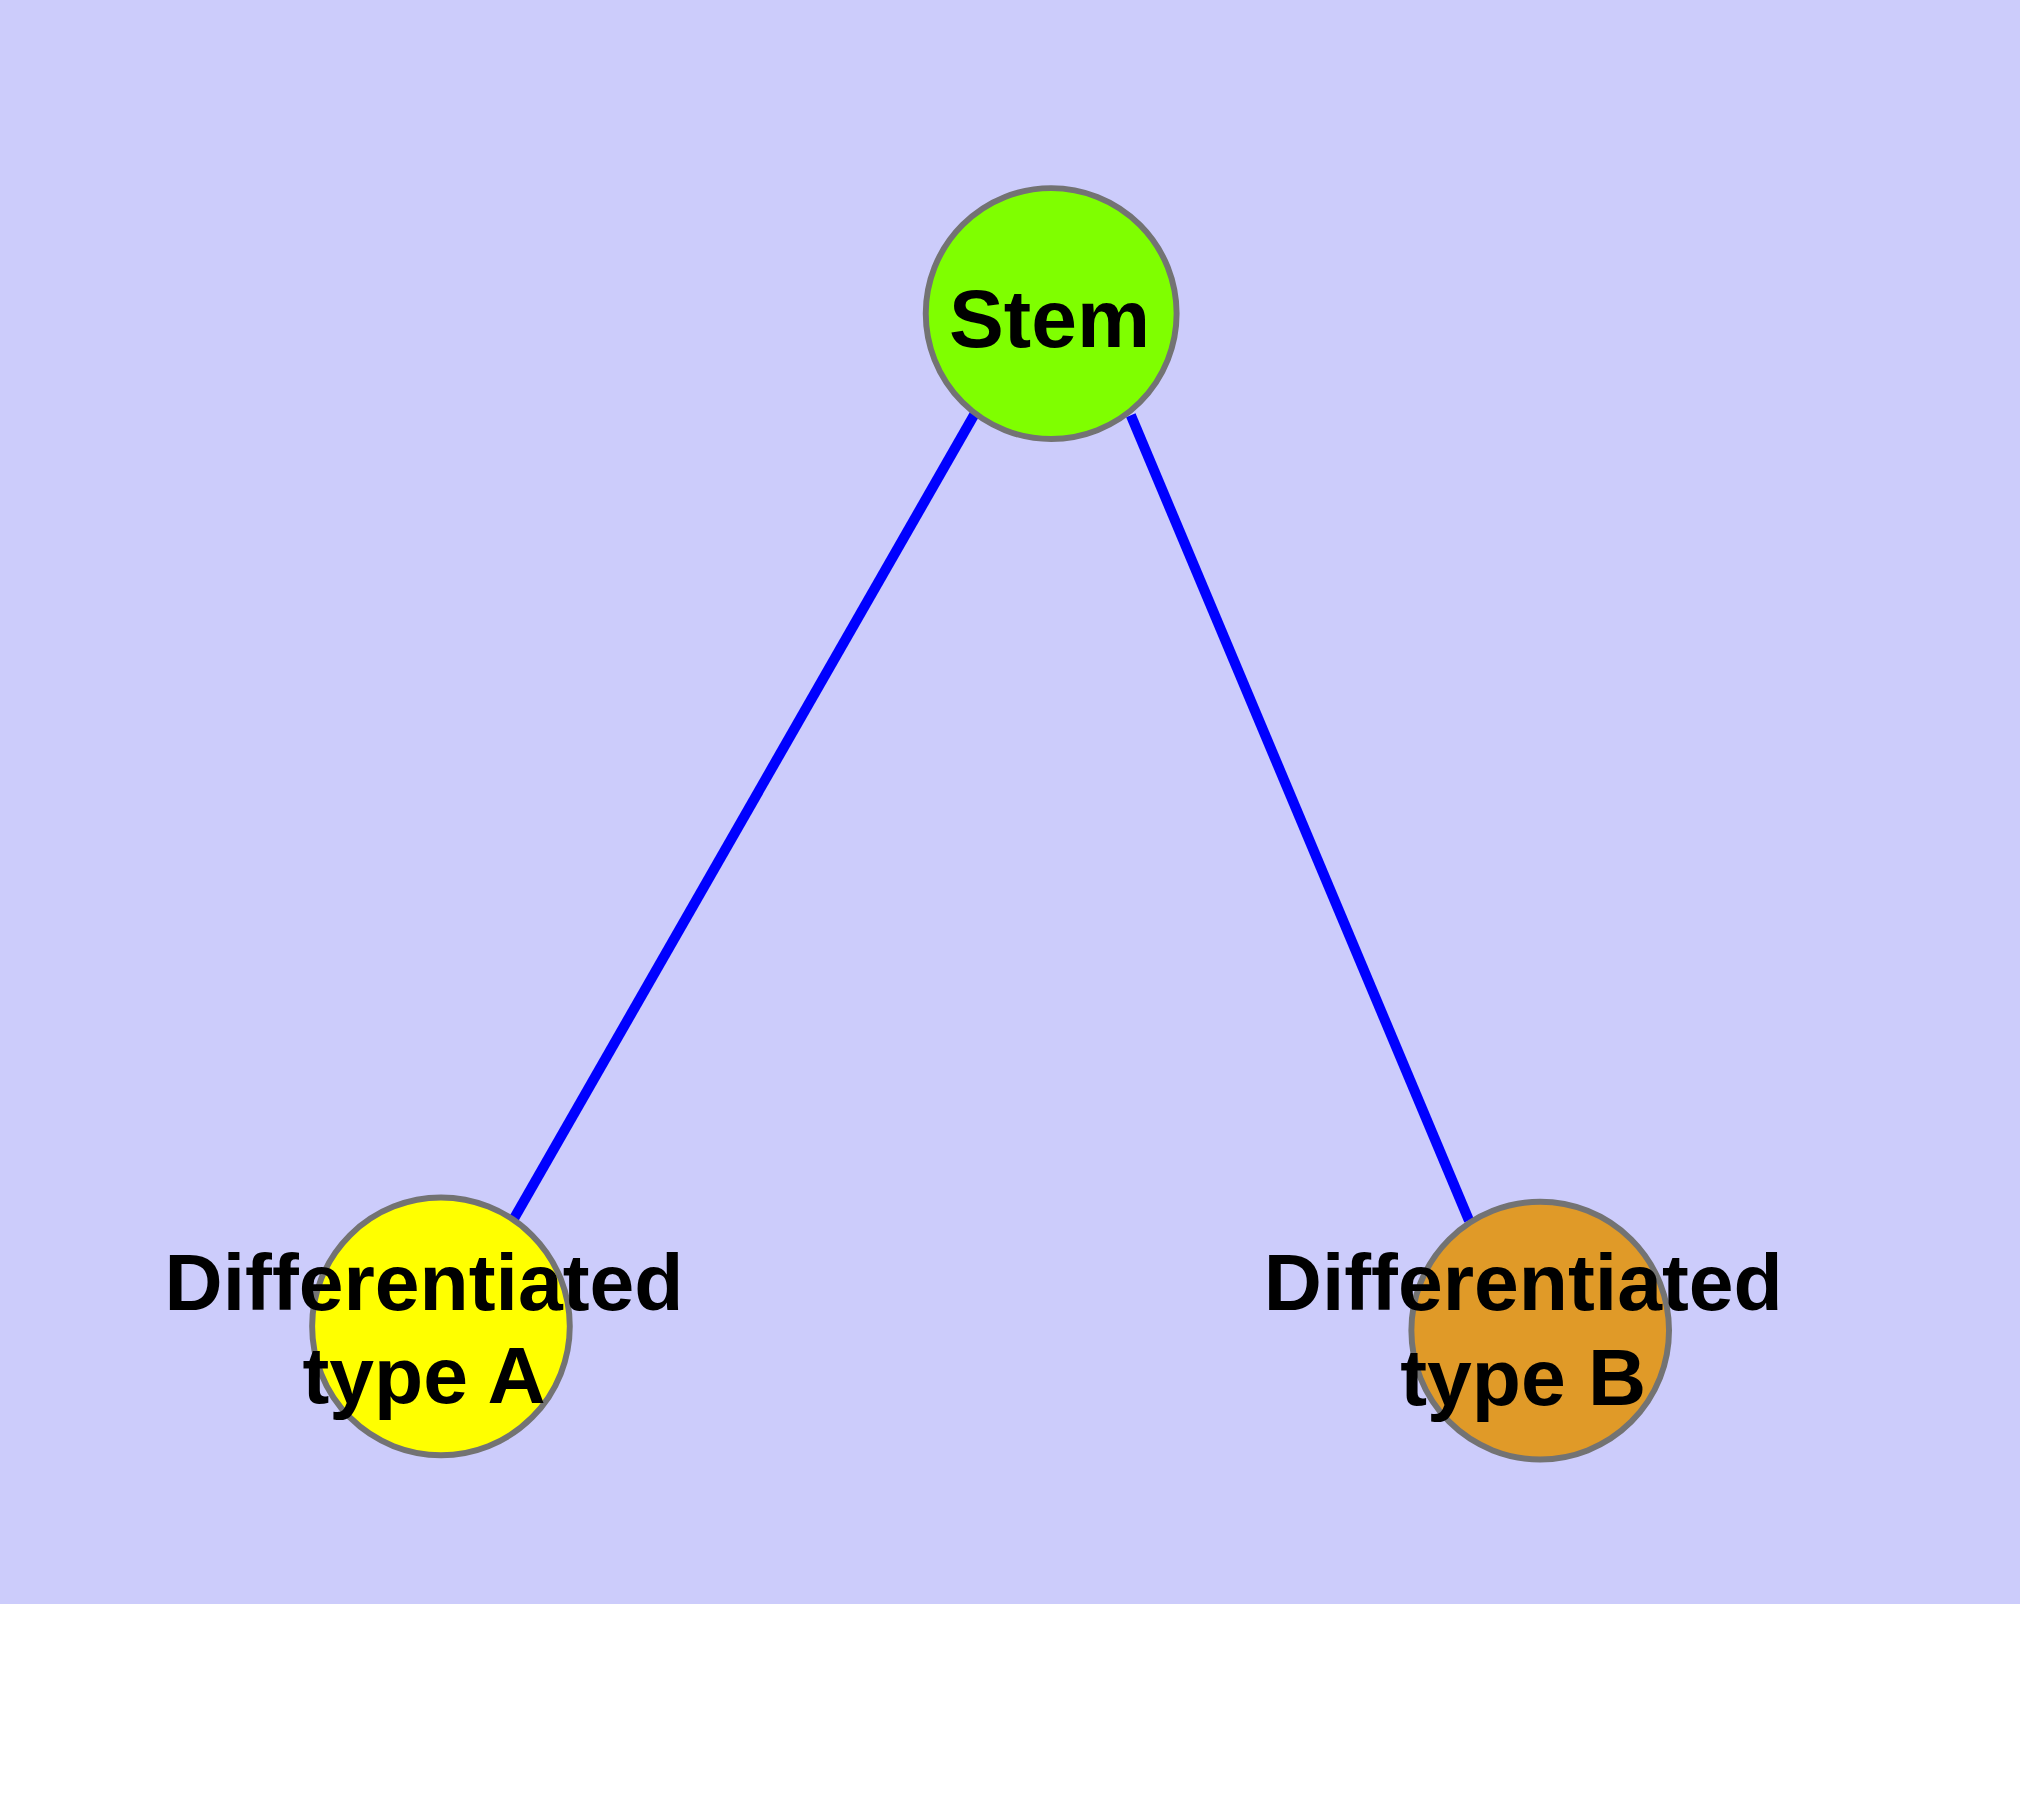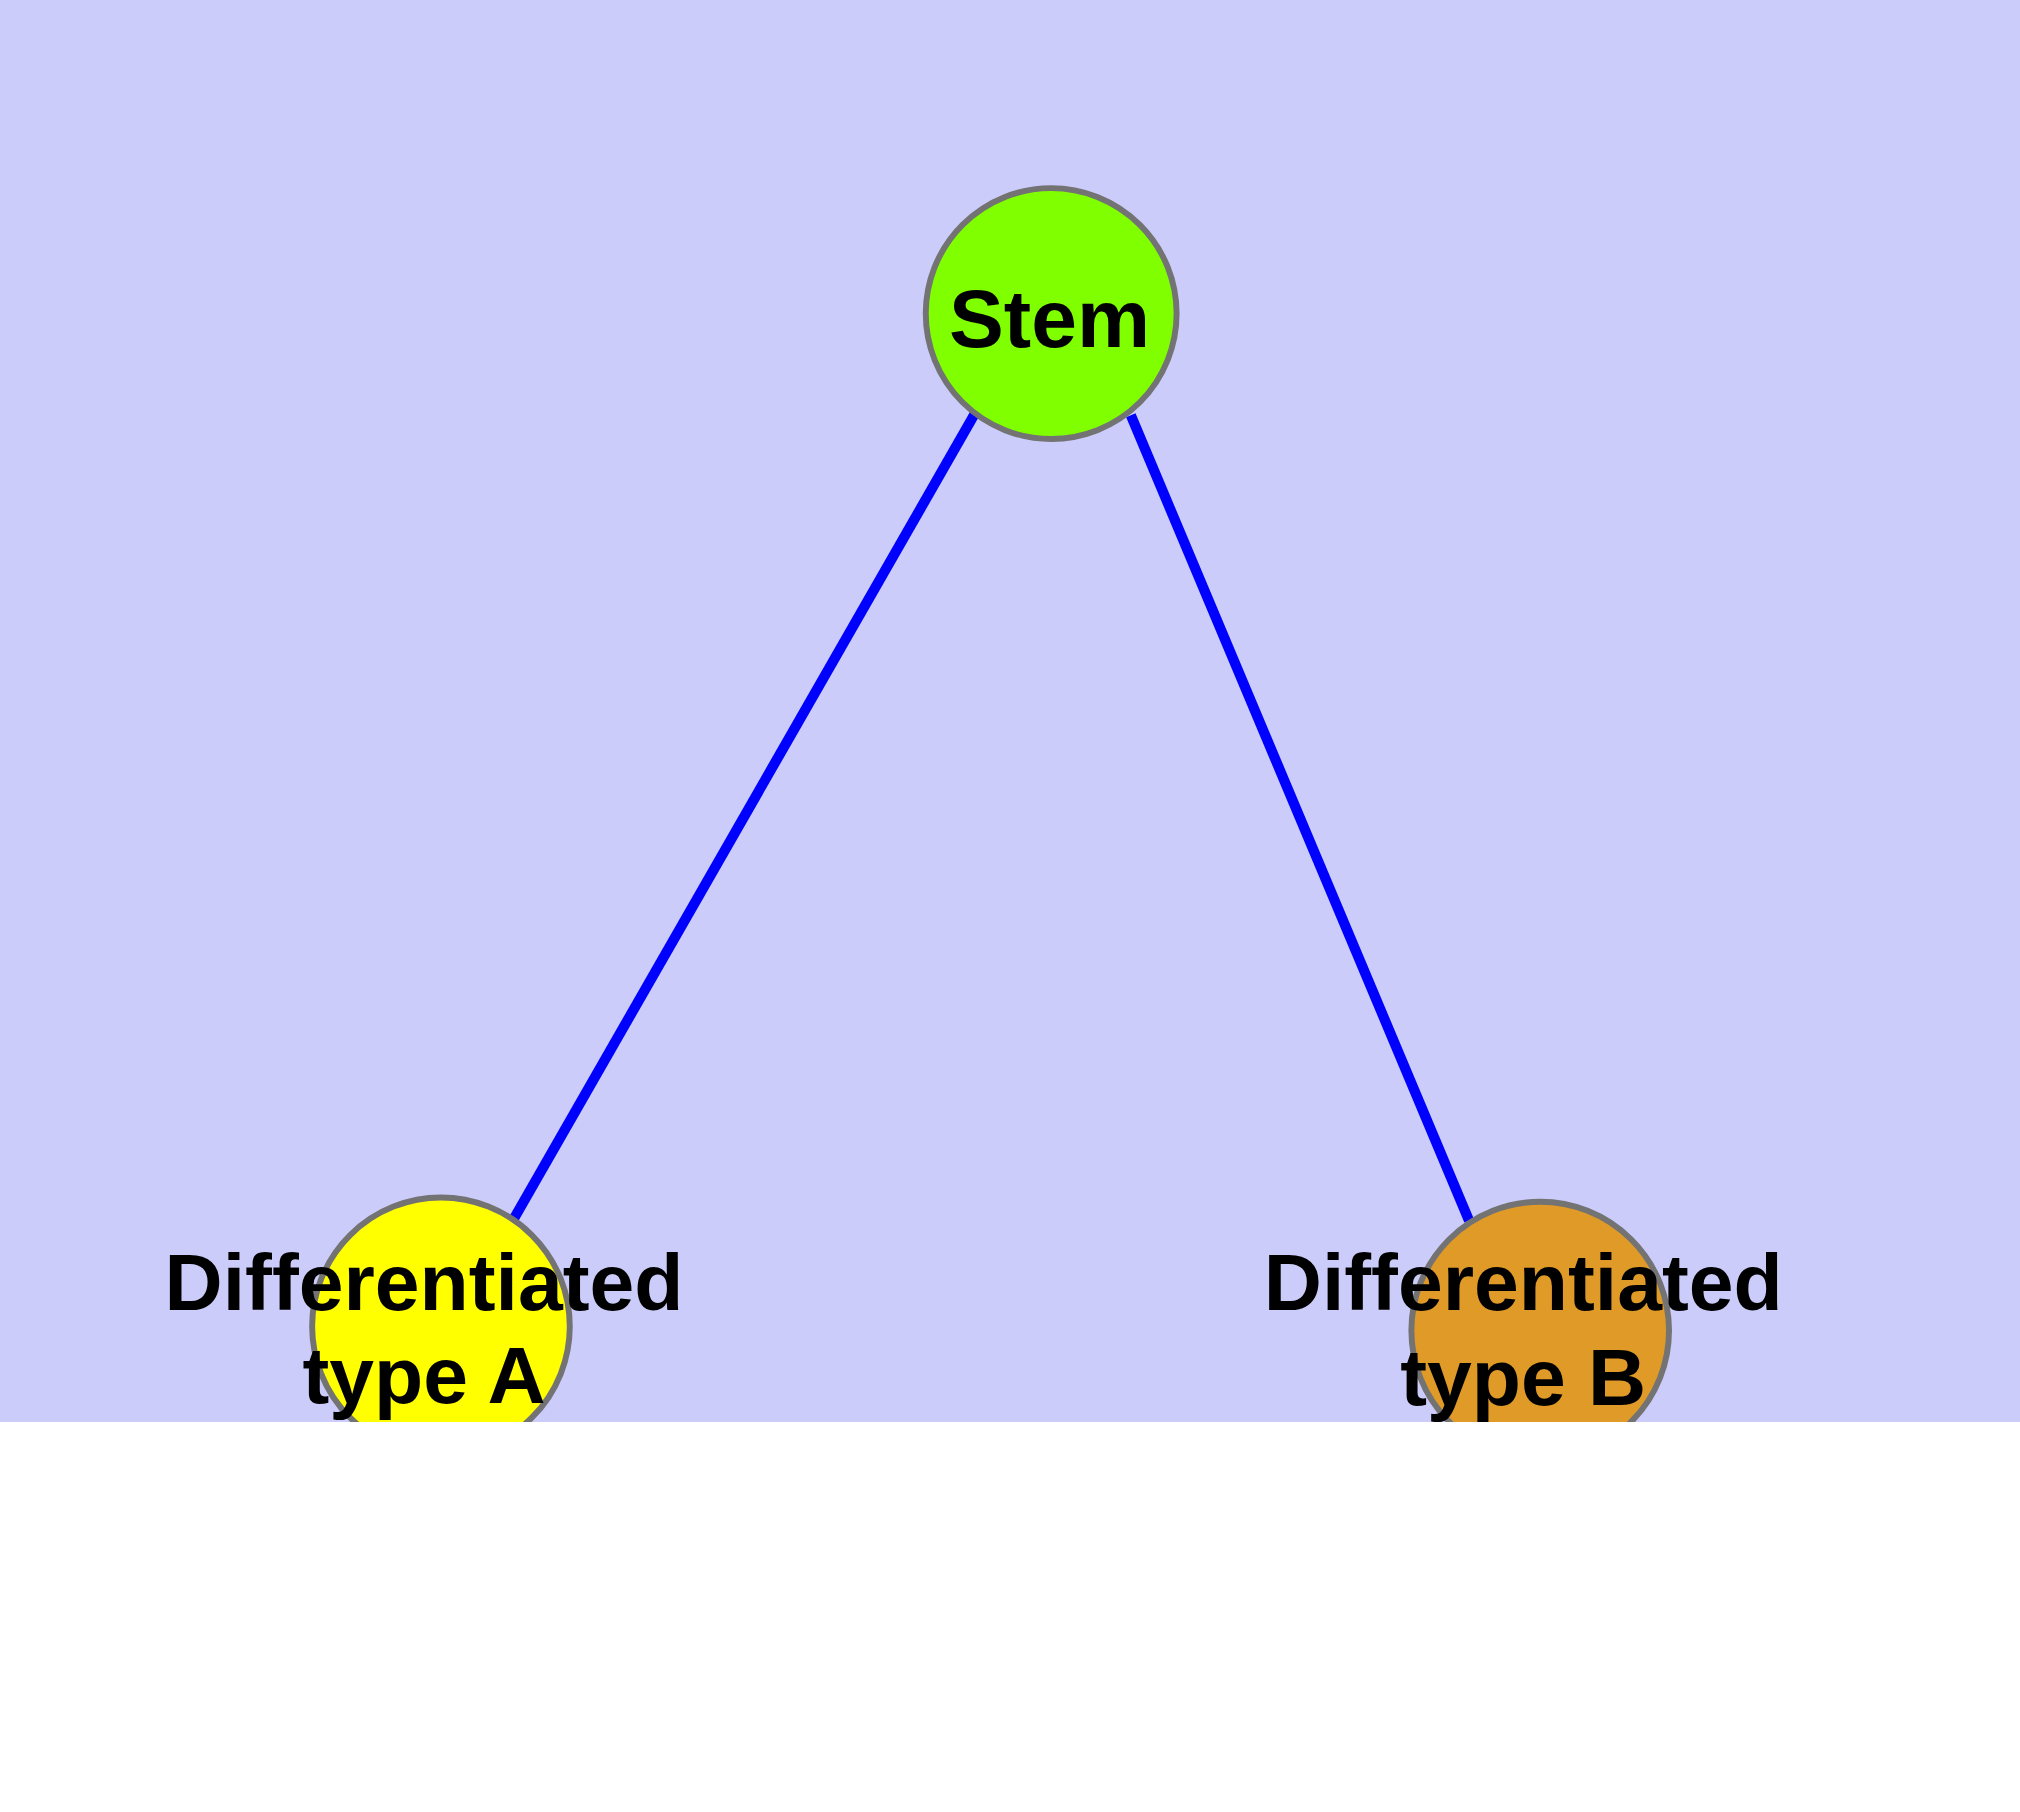--- a/index.html
+++ b/index.html
@@ -4,21 +4,21 @@
 <title>Cell Differentiation Graph</title>
 <style>
   html, body {
     margin: 0;
     padding: 0;
     background: #ffffff;
   }
   #canvas {
     position: relative;
     width: 2021px;
-    height: 1422px;
+    height: 1604px;
     overflow: hidden;
     background: #ccccfb;
     font-family: "Liberation Sans", "DejaVu Sans", sans-serif;
   }
   #graph-svg {
     position: absolute;
     left: 0;
     top: 0;
     width: 2021px;
     height: 1812px;

